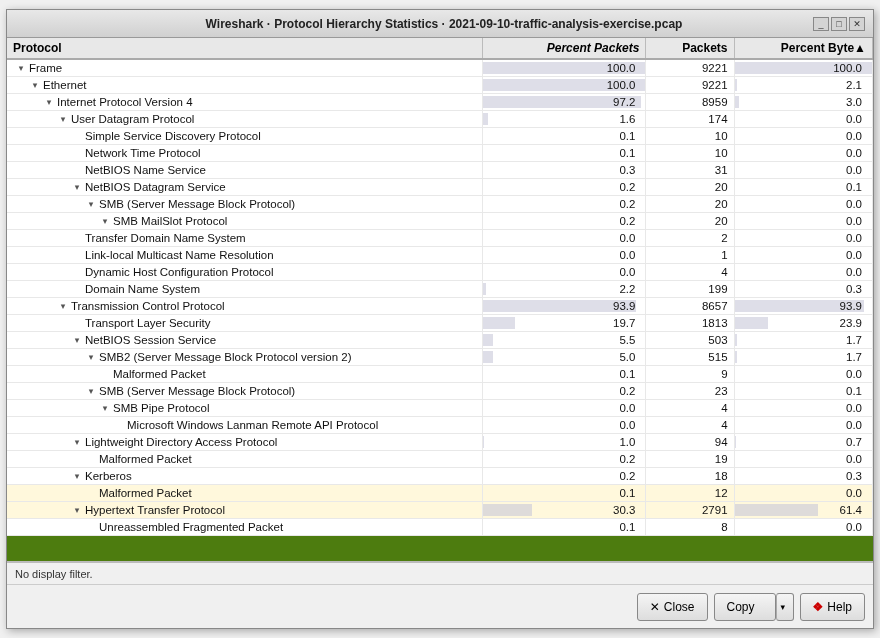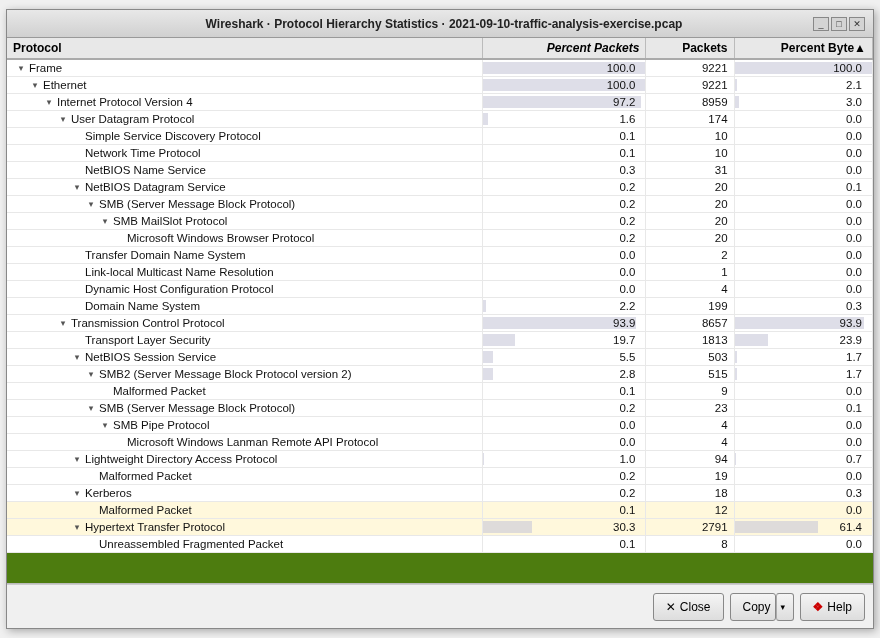--- a/index.html
+++ b/index.html
@@ -162,21 +162,21 @@
       cursor: pointer;
       font-size: 12px;
       border-radius: 3px;
       display: flex;
       align-items: center;
       gap: 4px;
       min-height: 28px;
     }
     .btn-copy {
       position: relative;
-      padding-right: 4px;
+      padding-right: 20px;
     }
     .copy-dropdown {
       width: 12px;
       border-left: 1px solid #aaa;
       padding-left: 4px;
       font-size: 9px;
     }
     .relative-wrapper {
       position: relative;
     }
@@ -372,36 +372,20 @@
                   <div class="bar-text">0.2</div>
                 </td>
                 <td class="right">20</td>
                 <td class="bar-cell" style="position: relative;">
                   <div class="bar-text">0.0</div>
                 </td>
               </tr>
               <tr>
                 <td>
                   <div class="protocol-name">
-                    <span class="indent" style="min-width: 98px;"></span>
-                    <span class="expand-icon"></span>
-                    <span>Microsoft Windows Browser Protocol</span>
-                  </div>
-                </td>
-                <td class="bar-cell" style="position: relative;">
-                  <div class="bar-text">0.2</div>
-                </td>
-                <td class="right">20</td>
-                <td class="bar-cell" style="position: relative;">
-                  <div class="bar-text">0.0</div>
-                </td>
-              </tr>
-              <tr>
-                <td>
-                  <div class="protocol-name">
                     <span class="indent" style="min-width: 56px;"></span>
                     <span class="expand-icon"></span>
                     <span>Transfer Domain Name System</span>
                   </div>
                 </td>
                 <td class="bar-cell" style="position: relative;">
                   <div class="bar-text">0.0</div>
                 </td>
                 <td class="right">2</td>
                 <td class="bar-cell" style="position: relative;">
@@ -514,21 +498,21 @@
               <tr>
                 <td>
                   <div class="protocol-name">
                     <span class="indent" style="min-width: 70px;"></span>
                     <span class="expand-icon">▾</span>
                     <span>SMB2 (Server Message Block Protocol version 2)</span>
                   </div>
                 </td>
                 <td class="bar-cell" style="position: relative;">
                   <div class="bar-bg" style="width: 6%;"></div>
-                  <div class="bar-text">2.8</div>
+                  <div class="bar-text">5.0</div>
                 </td>
                 <td class="right">515</td>
                 <td class="bar-cell" style="position: relative;">
                   <div class="bar-bg" style="width: 2%;"></div>
                   <div class="bar-text">1.7</div>
                 </td>
               </tr>
               <tr>
                 <td>
                   <div class="protocol-name">
@@ -691,20 +675,23 @@
                 <td class="right">8</td>
                 <td class="bar-cell" style="position: relative;">
                   <div class="bar-text">0.0</div>
                 </td>
               </tr>
             </tbody>
         </table>
       </div>
     </div>
 
+    <div class="status-bar">
+      <span>No display filter.</span>
+    </div>
   </div>
 
   <div class="bottom-bar">
     <button class="btn">
       <span>✕</span>
       <span>Close</span>
     </button>
     <div style="display:flex; align-items:center; gap:0;">
       <button class="btn btn-copy">
         <span>Copy</span>

